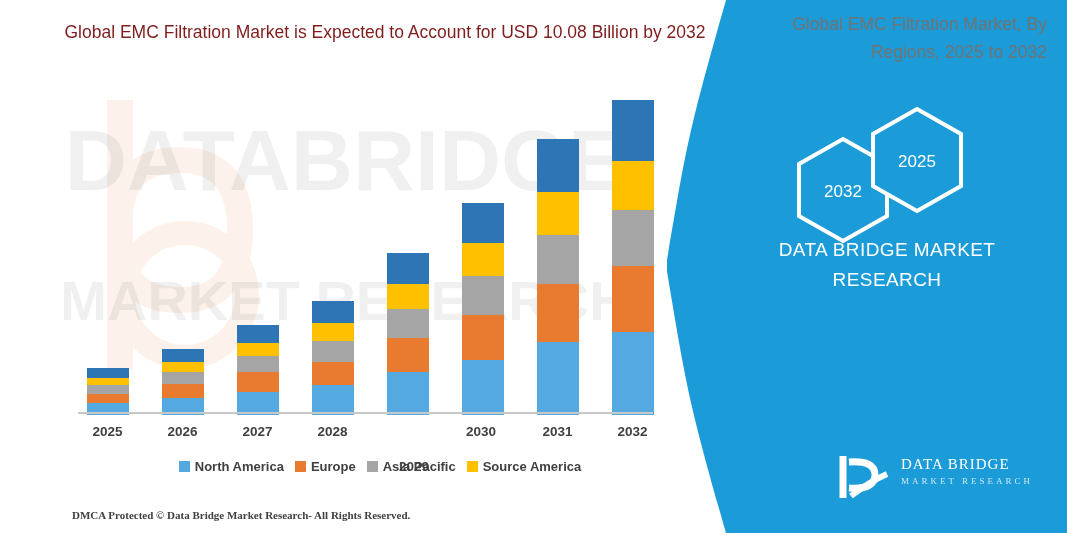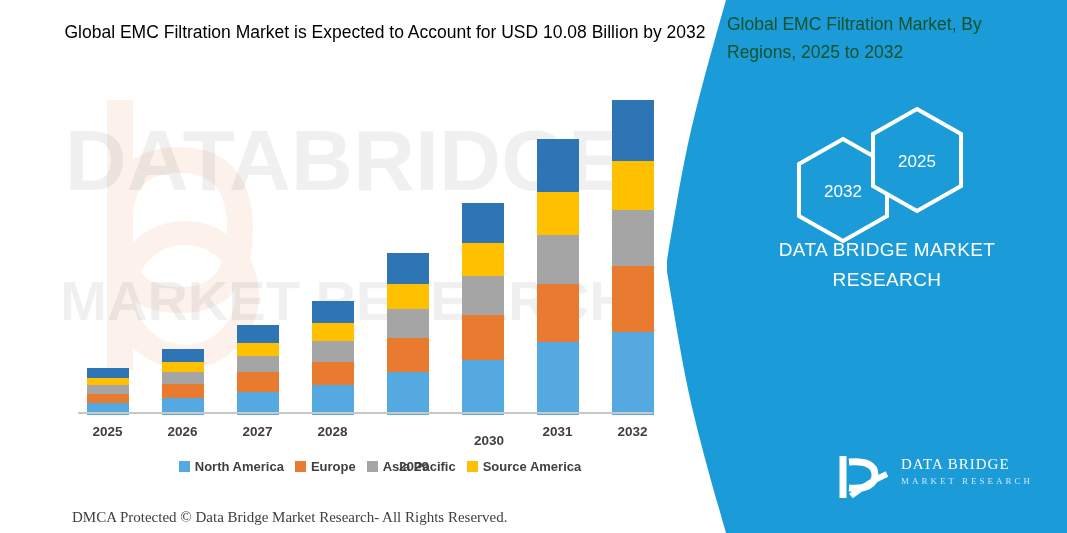--- a/index.html
+++ b/index.html
@@ -13,21 +13,21 @@
   
   #right-panel{
     position:absolute;top:0;right:0;width:400px;height:533px;
     overflow:hidden;
   }
   #right-panel .bluebg{
     position:absolute;inset:0;
   }
   #right-title{
     position:absolute;left:60px;top:10px;width:320px;
-    text-align:left;color:#14532d;font-size:17.5px;line-height:28px;
+    text-align:right;color:#737373;font-size:17.5px;line-height:28px;
     font-weight:400;
   }
   #brand-text{
     position:absolute;left:60px;top:235px;width:320px;text-align:center;
     color:#ffffff;font-size:19px;line-height:30px;letter-spacing:.4px;
   }
   .hexwrap{position:absolute;}
   #hex-2025{left:202px;top:105px;}
   #hex-2032{left:128px;top:135px;}
   .hexlabel{
@@ -42,21 +42,21 @@
     position:absolute;left:64px;top:4px;color:#fff;font-size:15px;
     letter-spacing:1px;font-family:"Liberation Serif",serif;text-align:right;
   }
   #logo-text2{
     position:absolute;left:64px;top:24px;color:#cfe8f7;font-size:9px;
     letter-spacing:3px;font-family:"Liberation Serif",serif;
   }
   
   #chart-title{
     position:absolute;left:60px;top:18px;width:650px;text-align:center;
-    font-size:17.5px;line-height:29px;color:#000000;font-weight:400;
+    font-size:17.5px;line-height:29px;color:#7f1d1d;font-weight:400;
   }
   #watermark{
     position:absolute;left:0;top:70px;width:710px;height:360px;
     pointer-events:none;
   }
   #plot{
     position:absolute;left:70px;top:95px;width:600px;height:320px;
   }
   .bar{position:absolute;bottom:0;width:42px;}
   .seg{width:100%;}
@@ -73,21 +73,21 @@
   }
   #legend{
     position:absolute;left:70px;top:455px;width:620px;height:22px;
     display:flex;align-items:center;justify-content:center;gap:11px;
   }
   .legitem{display:flex;align-items:center;gap:5px;}
   .legbox{width:11px;height:11px;display:inline-block;}
   .legtxt{font-size:13px;color:#404040;font-weight:bold;}
   #footer{
     position:absolute;left:0;top:505px;width:700px;height:24px;
-    font-size:15px;color:#404040;font-family:"Liberation Serif",serif;
+    font-size:11px;color:#404040;font-family:"Liberation Serif",serif;font-weight:bold;
   }
   #footer-left{position:absolute;left:72px;top:4px;}
   #footer-right{position:absolute;left:400px;top:4px;}
 </style>
 </head>
 <body>
 
 <div id="chart-title">Global EMC Filtration Market is Expected to Account for USD 10.08 Billion by 2032</div>
 
 <div id="watermark">
@@ -159,21 +159,21 @@
       <div class="seg" style="height: 83.2px; background: rgb(83, 169, 224);"></div>
     </div>
   </div>
 <div id="axis"></div>
 <div id="xlabels">
     <div class="xlab" style="left: 2.5px;">2025</div>
     <div class="xlab" style="left: 77.5px;">2026</div>
     <div class="xlab" style="left: 152.5px;">2027</div>
     <div class="xlab" style="left: 227.5px;">2028</div>
     <div class="xlab" style="left: 309px; margin-top: 35px;">2029</div>
-    <div class="xlab" style="left: 384px; margin-top: 9px;">2030</div>
+    <div class="xlab" style="left: 376px;">2030</div>
     <div class="xlab" style="left: 452.5px;">2031</div>
     <div class="xlab" style="left: 527.5px;">2032</div>
   </div>
 <div id="legend">
     <div class="legitem">
       <span class="legbox" style="background: rgb(83, 169, 224);"></span>
       <span class="legtxt">North America</span>
     </div>
     <div class="legitem">
       <span class="legbox" style="background: rgb(232, 123, 48);"></span>

